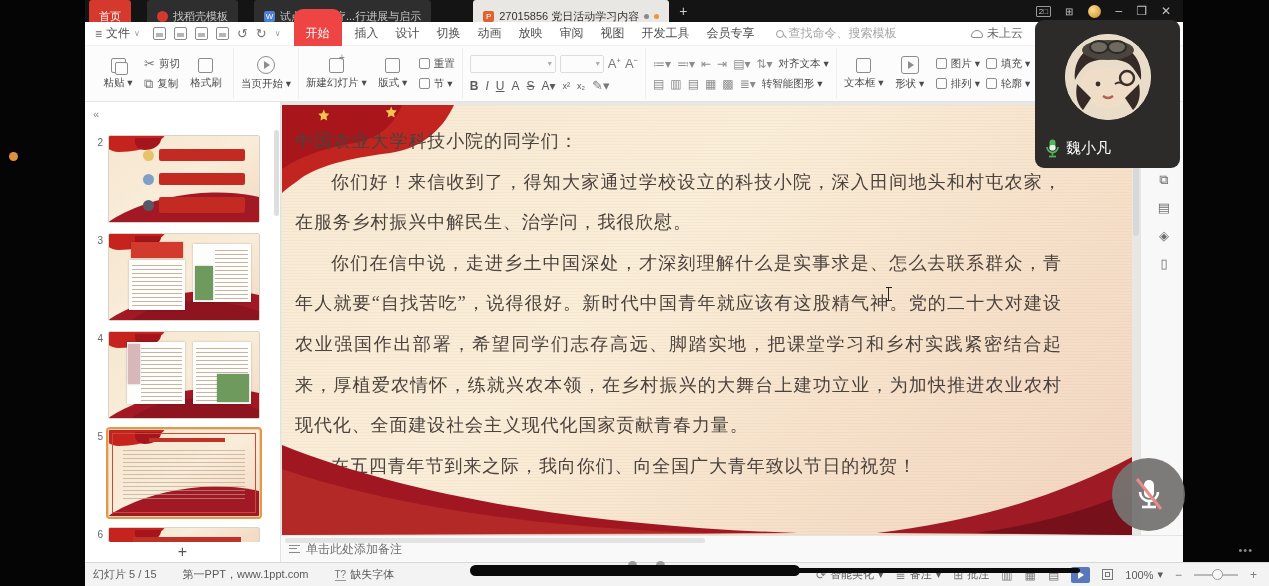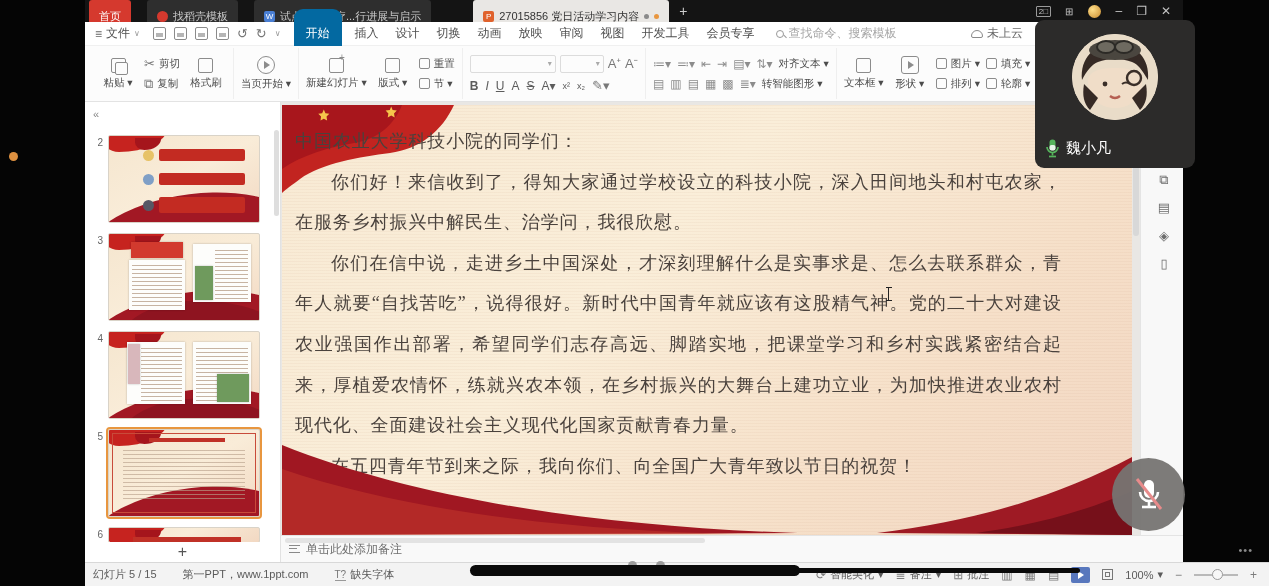--- a/index.html
+++ b/index.html
@@ -31,21 +31,21 @@
   
   .menubar { height:24px; background:#ffffff; display:flex; align-items:center; font-size:12px; color:#4f4f4f; gap:9px; padding:0 10px; border-bottom:1px solid #f0f0f0; }
   .menu-file { display:flex; align-items:center; gap:4px; }
   .burger { color:#666; font-size:12px; }
   .caret { font-size:8px; color:#999; }
   .qicons { display:flex; align-items:center; gap:8px; margin:0 4px; }
   .qi { width:13px; height:13px; border:1.2px solid #8b8b8b; border-radius:2px; position:relative; }
   .qi::after { content:''; position:absolute; left:2px; right:2px; bottom:2px; height:4px; background:#b5b5b5; }
   .undo { color:#777; font-size:13px; }
   .menu-item { padding:1px 4px; }
-  .menu-item.start { background:#0369a1; color:#fff; border-radius:9px; padding:16px 12px; }
+  .menu-item.start { background:#ef4444; color:#fff; border-radius:9px; padding:16px 12px; }
   .searchbox { display:flex; align-items:center; gap:5px; color:#a7a7a7; margin-left:8px; }
   .mag { width:8px; height:8px; border:1.4px solid #9a9a9a; border-radius:50%; position:relative; }
   .mag::after { content:''; position:absolute; width:4px; height:1.4px; background:#9a9a9a; right:-4px; bottom:-1px; transform:rotate(45deg); }
   .cloudtag { margin-left:auto; display:flex; align-items:center; gap:4px; color:#6b6b6b; padding-right:150px; }
   .cloud { width:12px; height:8px; background:#fff; border:1.2px solid #8a8a8a; border-radius:6px 6px 2px 2px; }
 
   
   .ribbon { height:56px; background:#fcfcfc; border-bottom:1px solid #e3e3e3; display:flex; align-items:stretch; padding:2px 6px; font-size:10.5px; color:#4c4c4c; }
   .rgroup { display:flex; align-items:center; gap:6px; padding:0 7px; border-right:1px solid #efefef; }
   .rbig { display:flex; flex-direction:column; align-items:center; justify-content:center; gap:3px; min-width:40px; }
@@ -134,21 +134,21 @@
   .zslider { width:44px; height:2px; background:#b9b9b9; position:relative; }
   .zknob { position:absolute; left:18px; top:-5px; width:11px; height:11px; background:#f7f7f7; border:1px solid #9a9a9a; border-radius:50%; }
   .more-dots { position:absolute; right:16px; bottom:30px; color:#8a8a8a; font-size:11px; letter-spacing:1px; }
 
   
   .orange-dot { position:absolute; left:9px; top:152px; width:9px; height:9px; border-radius:50%; background:#dd9040; }
   .scrub { position:absolute; left:470px; top:565px; width:330px; height:11px; background:#0a0a0a; border-radius:6px; z-index:30; }
   .scrub-ext { position:absolute; left:795px; top:568px; width:285px; height:5px; background:#0a0a0a; border-radius:3px; z-index:30; }
   .scrub-dot { position:absolute; width:9px; height:9px; border-radius:50%; background:#9c9c9c; top:561px; z-index:29; }
   .micmute { position:absolute; left:1112px; top:458px; width:73px; height:73px; border-radius:50%; background:rgba(118,116,114,0.95); z-index:40; display:flex; align-items:center; justify-content:center; }
-  .video-overlay { position:absolute; left:1035px; top:20px; width:160px; height:148px; background:#2c2b2a; border-radius:9px; z-index:50; }
+  .video-overlay { position:absolute; left:1035px; top:20px; width:145px; height:148px; background:#2c2b2a; border-radius:9px; z-index:50; }
   .avatar { position:absolute; left:50%; top:14px; transform:translateX(-50%); width:86px; height:86px; border-radius:50%; overflow:hidden; background:#ece0cd; }
   .vname { position:absolute; left:10px; bottom:10px; display:flex; align-items:center; gap:6px; color:#fff; font-size:15px; }
 </style>
 </head>
 <body>
 
 <div class="stage">
 
   <div class="orange-dot"></div>
 

